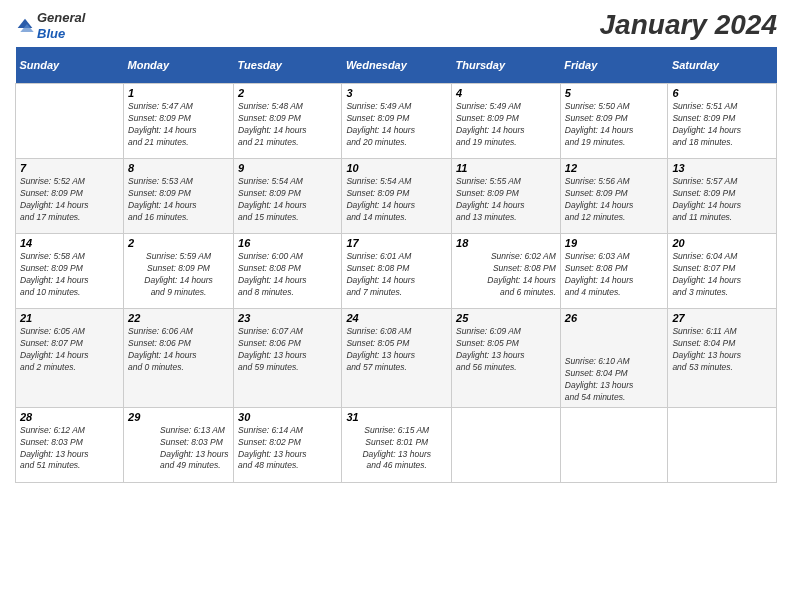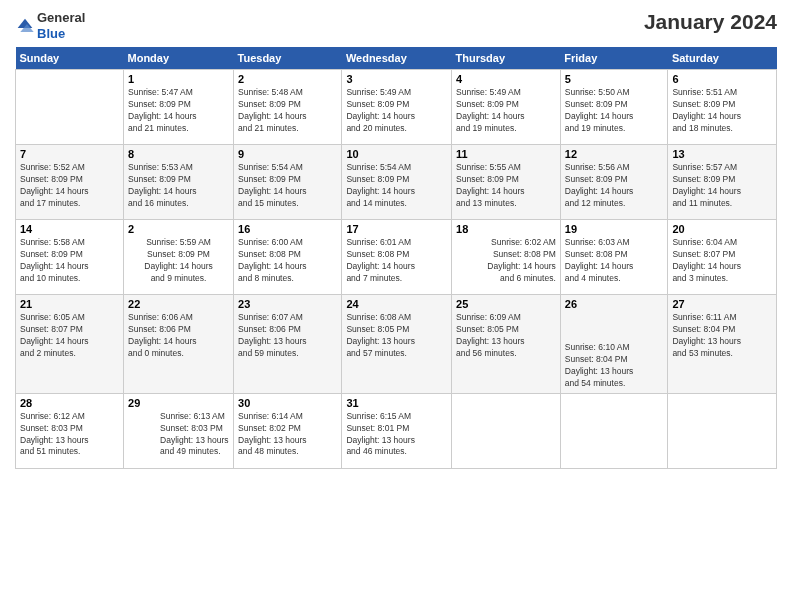--- a/index.html
+++ b/index.html
@@ -6,20 +6,21 @@
     body {
       width: 792px;
       height: 612px;
       font-family: Arial, sans-serif;
       background: #fff;
       overflow: hidden;
     }
     .container {
       width: 792px;
       padding: 10px 15px;
+      font-style: italic;
     }
     .header-row {
       display: flex;
       align-items: flex-start;
       justify-content: space-between;
       margin-bottom: 6px;
     }
     .logo {
       display: flex;
       align-items: center;
@@ -33,38 +34,38 @@
     }
     .logo-blue { color: #1a5bb5; }
     .logo-icon {
       width: 20px;
       height: 20px;
     }
     .title-block {
       text-align: right;
     }
     .cal-title {
-      font-size: 21px;
+      font-size: 28px;
       font-weight: bold;
       color: #333;
       line-height: 1.1;
     }
     .cal-subtitle {
       font-size: 14px;
       color: #555;
     }
     table {
       width: 100%;
       border-collapse: collapse;
       font-size: 9.5px;
     }
     thead tr th {
       background-color: #2a5caa;
       color: #fff;
-      padding: 5px 4px;
+      padding: 12px 4px;
       text-align: left;
       font-size: 11px;
       font-weight: bold;
     }
     tbody tr td {
       border: 1px solid #ccc;
       vertical-align: top;
       padding: 3px 4px;
       height: 75px;
       width: 113px;
@@ -338,21 +339,21 @@
           </td>
           <td>
             <span class="day-num">30</span>
             <div class="day-info" style="white-space: pre-line;">Sunrise: 6:14 AM
 Sunset: 8:02 PM
 Daylight: 13 hours
 and 48 minutes.</div>
           </td>
           <td>
             <span class="day-num">31</span>
-            <div class="day-info" style="white-space: pre-line;">Sunrise: 6:15 AM
+            <div class="day-info" style="white-space: pre-line; text-align: center;">Sunrise: 6:15 AM
 Sunset: 8:01 PM
 Daylight: 13 hours
 and 46 minutes.</div>
           </td>
           <td class="empty-cell"></td>
           <td class="empty-cell"></td>
           <td class="empty-cell"></td>
         </tr>
       </tbody>
   </table>

